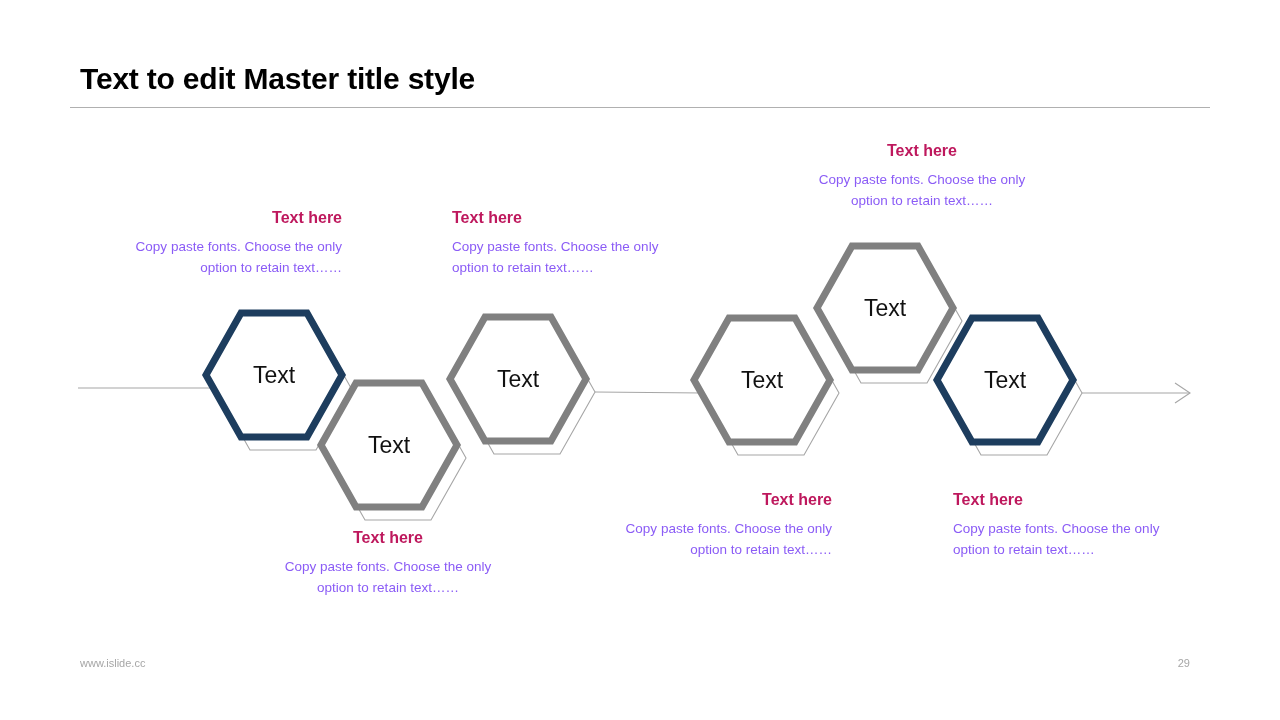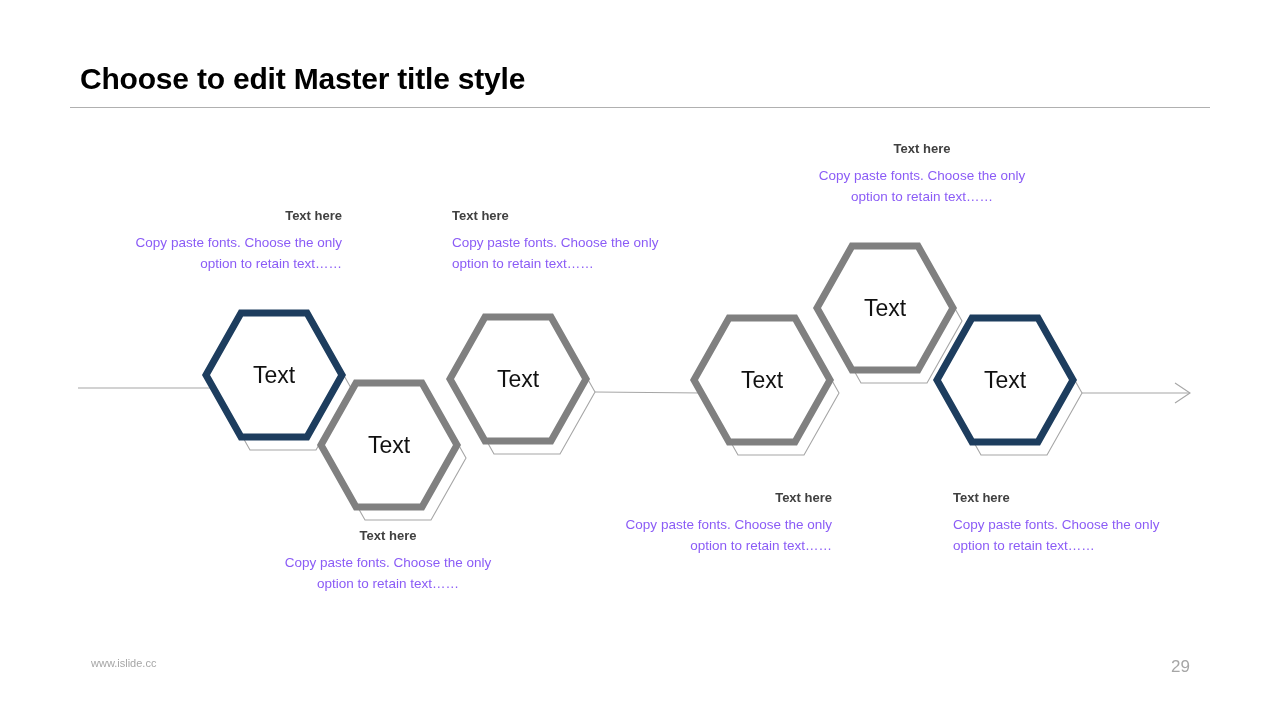--- a/index.html
+++ b/index.html
@@ -48,68 +48,67 @@
     width: 1280px;
     height: 720px;
   }
 
   
   .tblock {
     position: absolute;
     color: #000000;
   }
   .tblock .thead {
-    font-size: 13px;
+    font-size: 16px;
     font-weight: bold;
     line-height: 1.25;
     margin-bottom: 9px;
-    color: #404040;
+    color: #be185d;
   }
   .tblock .tbody {
     font-size: 13.5px;
     font-weight: normal;
     line-height: 1.55;
     color: #8b5cf6;
   }
   .ta-left   { text-align: left; }
   .ta-center { text-align: center; }
   .ta-right  { text-align: right; }
 
   
   #footer-url {
     position: absolute;
     left: 80px;
     top: 657px;
     font-size: 11px;
     color: #a6a6a6;
-    margin-left: 11px;
   }
   #footer-page {
     position: absolute;
     left: 1150px;
     top: 657px;
     width: 40px;
     text-align: right;
-    font-size: 17px;
+    font-size: 11px;
     color: #a6a6a6;
   }
 
   
   .hexlabel {
     font-family: "Liberation Sans", sans-serif;
     font-size: 23px;
     fill: #111111;
   }
 </style>
 </head>
 <body>
 
 <div id="slide" style="background: rgb(255, 255, 255);">
 
-  <div id="title">Choose to edit Master title style</div>
+  <div id="title">Text to edit Master title style</div>
   <div id="title-rule" style="background: rgb(176, 176, 176);"></div>
 
   <svg id="diagram" viewBox="0 0 1280 720" xmlns="http://www.w3.org/2000/svg">
 
     <g id="ghost-layer" fill="none" stroke="#a6a6a6" stroke-width="1.1" stroke-linejoin="miter" stroke-linecap="butt">
         <polygon points="215.0,388.0 250.0,326.0 316.0,326.0 351.0,388.0 316.0,450.0 250.0,450.0"></polygon>
         <polygon points="330.0,458.0 365.0,396.0 431.0,396.0 466.0,458.0 431.0,520.0 365.0,520.0"></polygon>
         <polygon points="459.0,392.0 494.0,330.0 560.0,330.0 595.0,392.0 560.0,454.0 494.0,454.0"></polygon>
         <polygon points="703.0,393.0 738.0,331.0 804.0,331.0 839.0,393.0 804.0,455.0 738.0,455.0"></polygon>
         <polygon points="826.0,321.0 861.0,259.0 927.0,259.0 962.0,321.0 927.0,383.0 861.0,383.0"></polygon>

